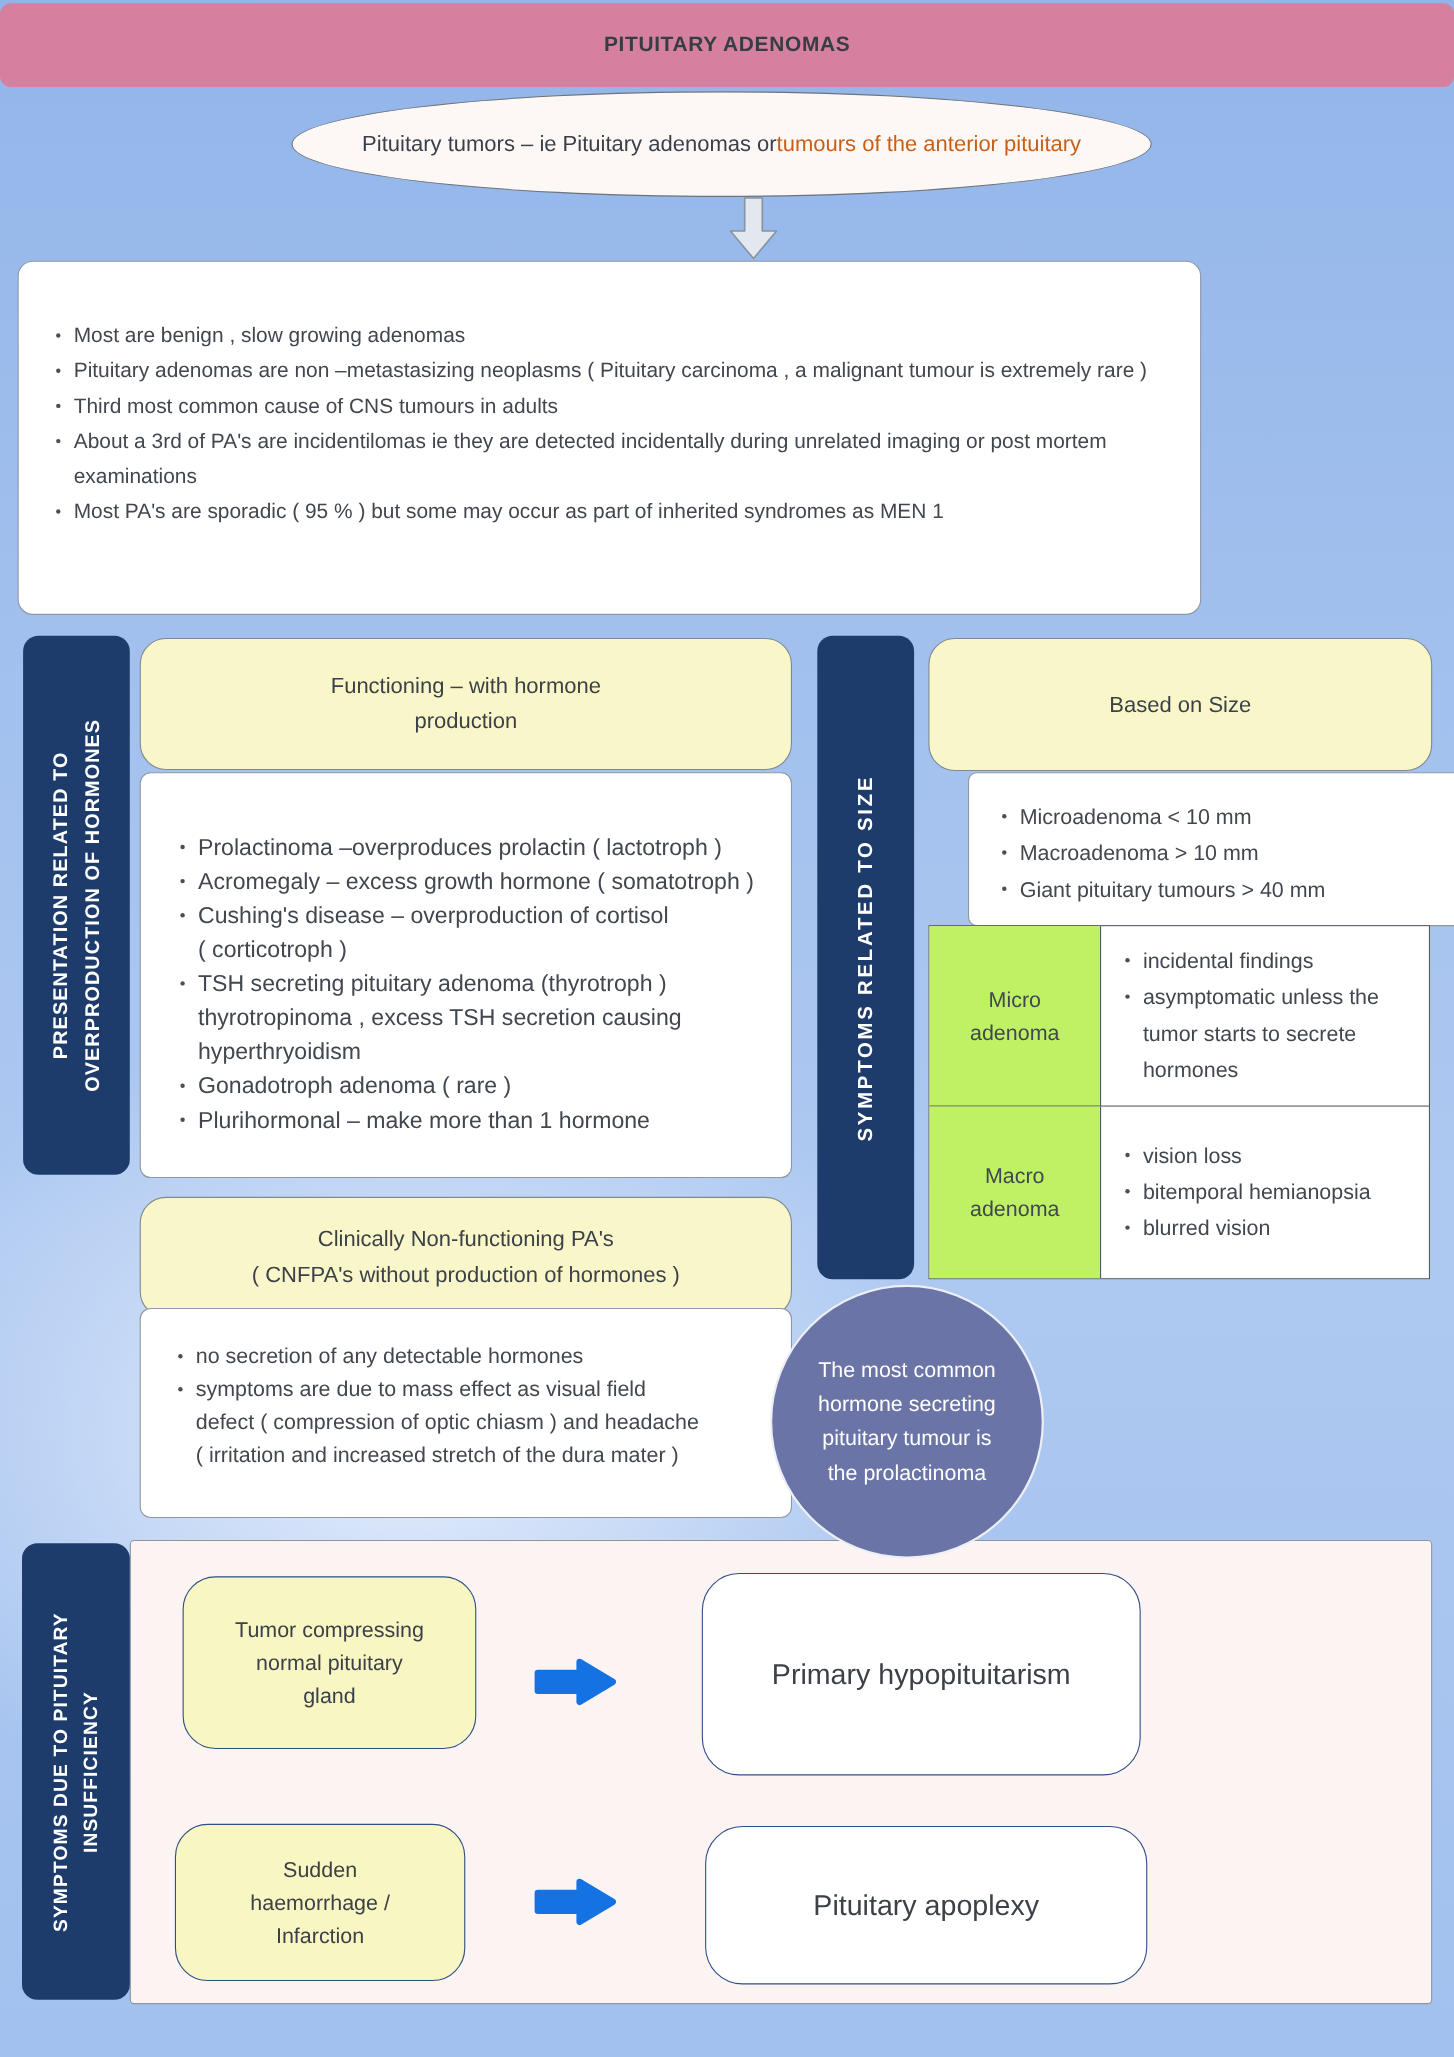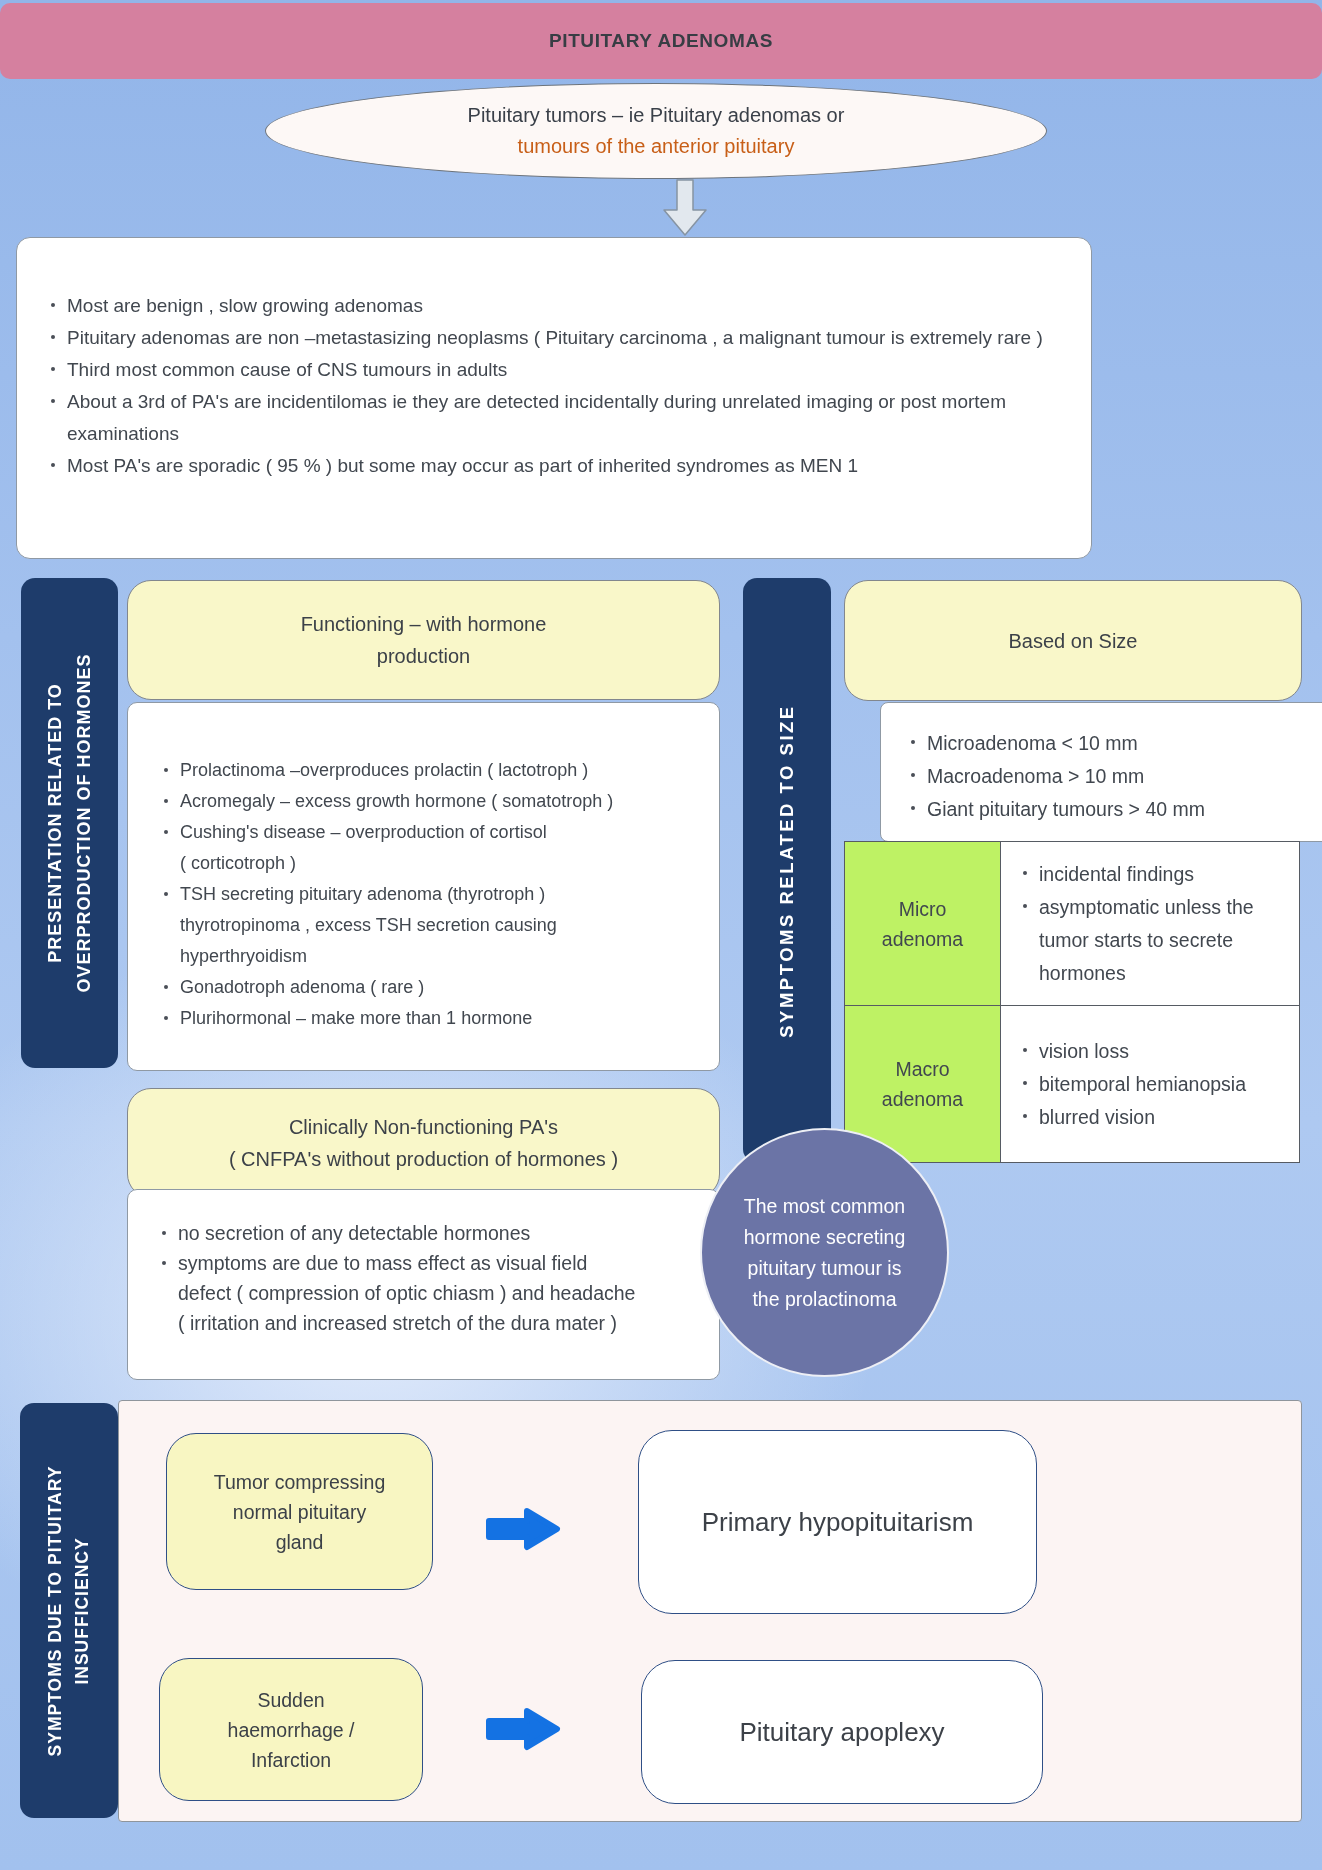--- a/index.html
+++ b/index.html
@@ -13,21 +13,21 @@
   .abs{position:absolute;}
   .pre{white-space:pre-line;}
 
   
   .topbar{left:0;top:3px;width:1322px;height:76px;background:#d5809f;border-radius:10px;
     display:flex;align-items:center;justify-content:center;}
   .topbar .t{font-size:19px;font-weight:bold;letter-spacing:.6px;color:#383d44;}
 
   
   .ellipse{left:265px;top:83px;width:780px;height:94px;background:#fdf8f6;
-    border:1.5px solid #6d747c;border-radius:50%;display:flex;flex-direction:column;
+    border:1.5px solid #6d747c;border-radius:50%;display:flex;
     align-items:center;justify-content:center;text-align:center;line-height:31px;font-size:20px;}
   .ellipse .l1{color:#3a4049;}
   .ellipse .l2{color:#c85f18;}
 
   .down-arrow{left:662px;top:179px;width:46px;height:58px;}
 
   
   .intro-box{left:16px;top:237px;width:1074px;height:320px;background:#ffffff;
     border:1px solid #8f99a4;border-radius:14px;}
   ul.blist{list-style:none;margin:0;}
@@ -41,37 +41,37 @@
   .vlabel{position:absolute;left:50%;top:50%;transform:translate(-50%,-50%) rotate(-90deg);
     white-space:pre-line;text-align:center;color:#ffffff;font-weight:bold;}
 
   
   .ybox{background:#f9f7c9;border:1px solid #82878e;border-radius:24px;
     display:flex;align-items:center;justify-content:center;text-align:center;
     font-size:20px;line-height:32px;color:#3c4148;}
 
   
   .wbox{background:#ffffff;border:1px solid #8f99a4;border-radius:10px;}
-  .hormone-list{padding:52px 16px 0 32px;font-size:18px;line-height:31px;}
+  .hormone-list{padding:52px 16px 0 32px;font-size:21px;line-height:31px;}
   .cnfpa-list{padding:28px 14px 0 30px;font-size:19.5px;line-height:30px;}
   .size-list{padding:24px 12px 0 26px;font-size:19.5px;line-height:33px;}
 
   
   .size-table{left:844px;top:841px;width:456px;height:322px;display:grid;
     grid-template-columns:156px 1fr;grid-template-rows:164px 1fr;background:#ffffff;
     border:1px solid #565b63;box-sizing:border-box;}
   .size-table .lbl{background:#bef264;border-right:1px solid #565b63;display:flex;
     align-items:center;justify-content:center;text-align:center;white-space:pre-line;
     font-size:19.5px;line-height:30px;}
   .size-table .rb{border-bottom:1px solid #565b63;}
   .size-table .pts{display:flex;align-items:center;}
   .size-table ul.blist{padding:0 8px 0 18px;font-size:19.5px;line-height:33px;}
 
   
-  .callout{left:700px;top:1128px;width:245px;height:245px;border-radius:50%;
+  .callout{left:700px;top:1168px;width:245px;height:245px;border-radius:50%;
     background:#6b74a6;border:2.5px solid #edeff5;z-index:6;display:flex;align-items:center;
     justify-content:center;text-align:center;color:#ffffff;font-size:19.5px;line-height:31px;}
 
   
   .pink-panel{left:118px;top:1400px;width:1182px;height:420px;background:#fcf4f3;
     border:1px solid #8f959c;border-radius:4px;}
   .cause{background:#f8f6c2;border:1.5px solid #2f4f86;border-radius:30px;
     display:flex;align-items:center;justify-content:center;text-align:center;
     font-size:19.5px;line-height:30px;color:#3c4148;z-index:3;}
   .effect{background:#ffffff;border:1.5px solid #2f4f86;border-radius:34px;

